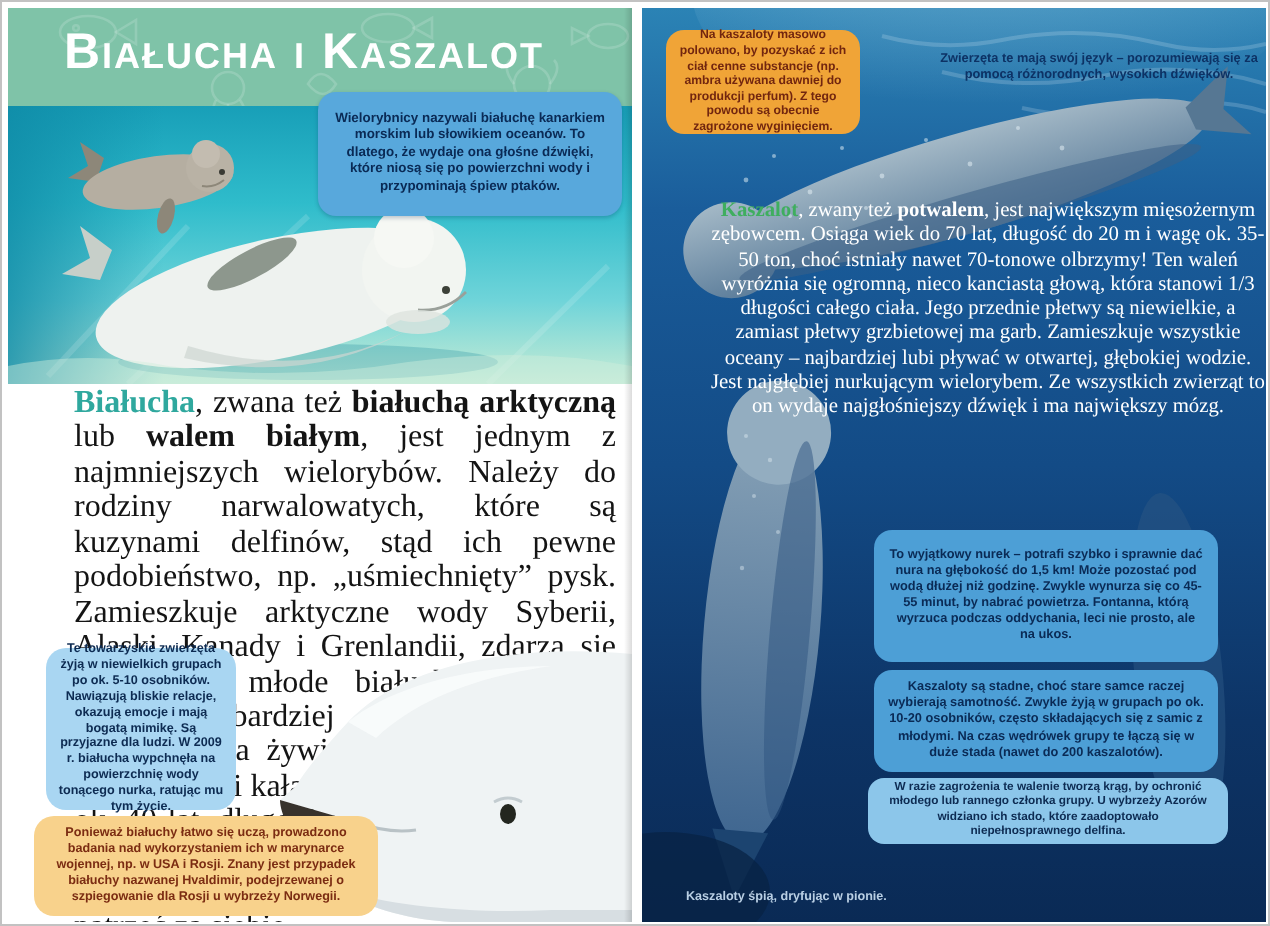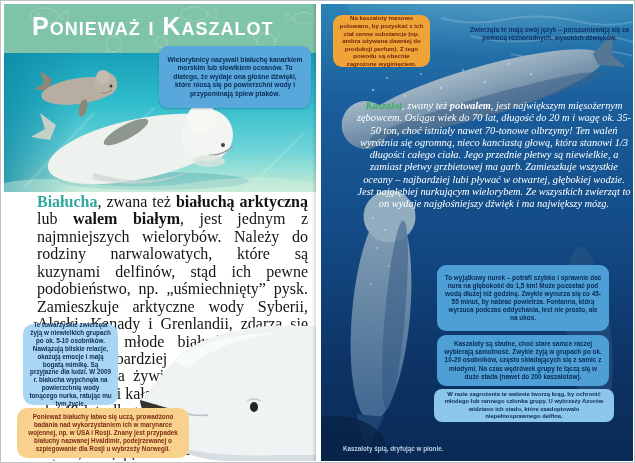--- a/index.html
+++ b/index.html
@@ -50,21 +50,21 @@
     left:12px;top:11px;width:97px;height:52px;background:#f0a437;border-radius:9px;
     padding:4px 5px;color:#72260f;font-size:6.1px;line-height:1.25;font-weight:700;z-index:5;
   }
   .language-caption{
     position:absolute;left:145px;top:22px;width:167px;margin:0;text-align:center;
     color:#0d3265;font-size:6.4px;line-height:1.3;font-weight:700;z-index:5;
   }
   .body-text-right{
     position:absolute;left:34px;top:96px;width:278px;margin:0;
     font-family:"Liberation Serif",serif;font-size:10.4px;line-height:1.18;
-    color:#ffffff;text-align:center;z-index:5;font-style:italic;
+    color:#ffffff;text-align:center;z-index:5;
   }
   .lead-green{color:#3fae5f;font-weight:700;}
   .bold-white{font-weight:700;}
   .diving-box{
     left:116px;top:261px;width:172px;height:66px;background:#4d9fd6;border-radius:9px;
     padding:4px 7px;color:#0a2a55;font-size:6.4px;line-height:1.26;font-weight:700;z-index:5;
   }
   .groups-box{
     left:116px;top:331px;width:172px;height:51px;background:#4d9fd6;border-radius:9px;
     padding:4px 7px;color:#0a2a55;font-size:6.4px;line-height:1.26;font-weight:700;z-index:5;
@@ -95,21 +95,21 @@
             <path d="M104 46 q-3 6 1 8 M110 48 q0 7 3 8 M116 46 q4 6 1 8"></path>
           <ellipse cx="190" cy="10" rx="13" ry="7"></ellipse>
             <path d="M203 10 l9 -5 v10 z"></path>
           <circle cx="262" cy="38" r="9"></circle>
             <path d="M253 38 q-6 -8 -2 -12 M271 38 q6 -8 2 -12"></path>
           <ellipse cx="300" cy="14" rx="10" ry="6"></ellipse>
             <path d="M290 14 l-8 -4 v8 z"></path>
           <path d="M150 38 q6 -10 14 0 q-6 10 -14 0 z"></path>
         </g>
       </svg>
-      <h1 class="page-title">Ponieważ i Kaszalot</h1>
+      <h1 class="page-title">Białucha i Kaszalot</h1>
     </div>
 
     <div class="photo-top">
       <svg width="312" height="139" viewBox="0 0 312 139">
         <defs>
           <linearGradient id="lagoon" x1="0" y1="0" x2="0" y2="1">
             <stop offset="0" stop-color="#189fb8"></stop>
               <stop offset="0.35" stop-color="#2fbccb"></stop>
             <stop offset="0.7" stop-color="#6fd4d9"></stop>
               <stop offset="0.9" stop-color="#aae4d6"></stop>

